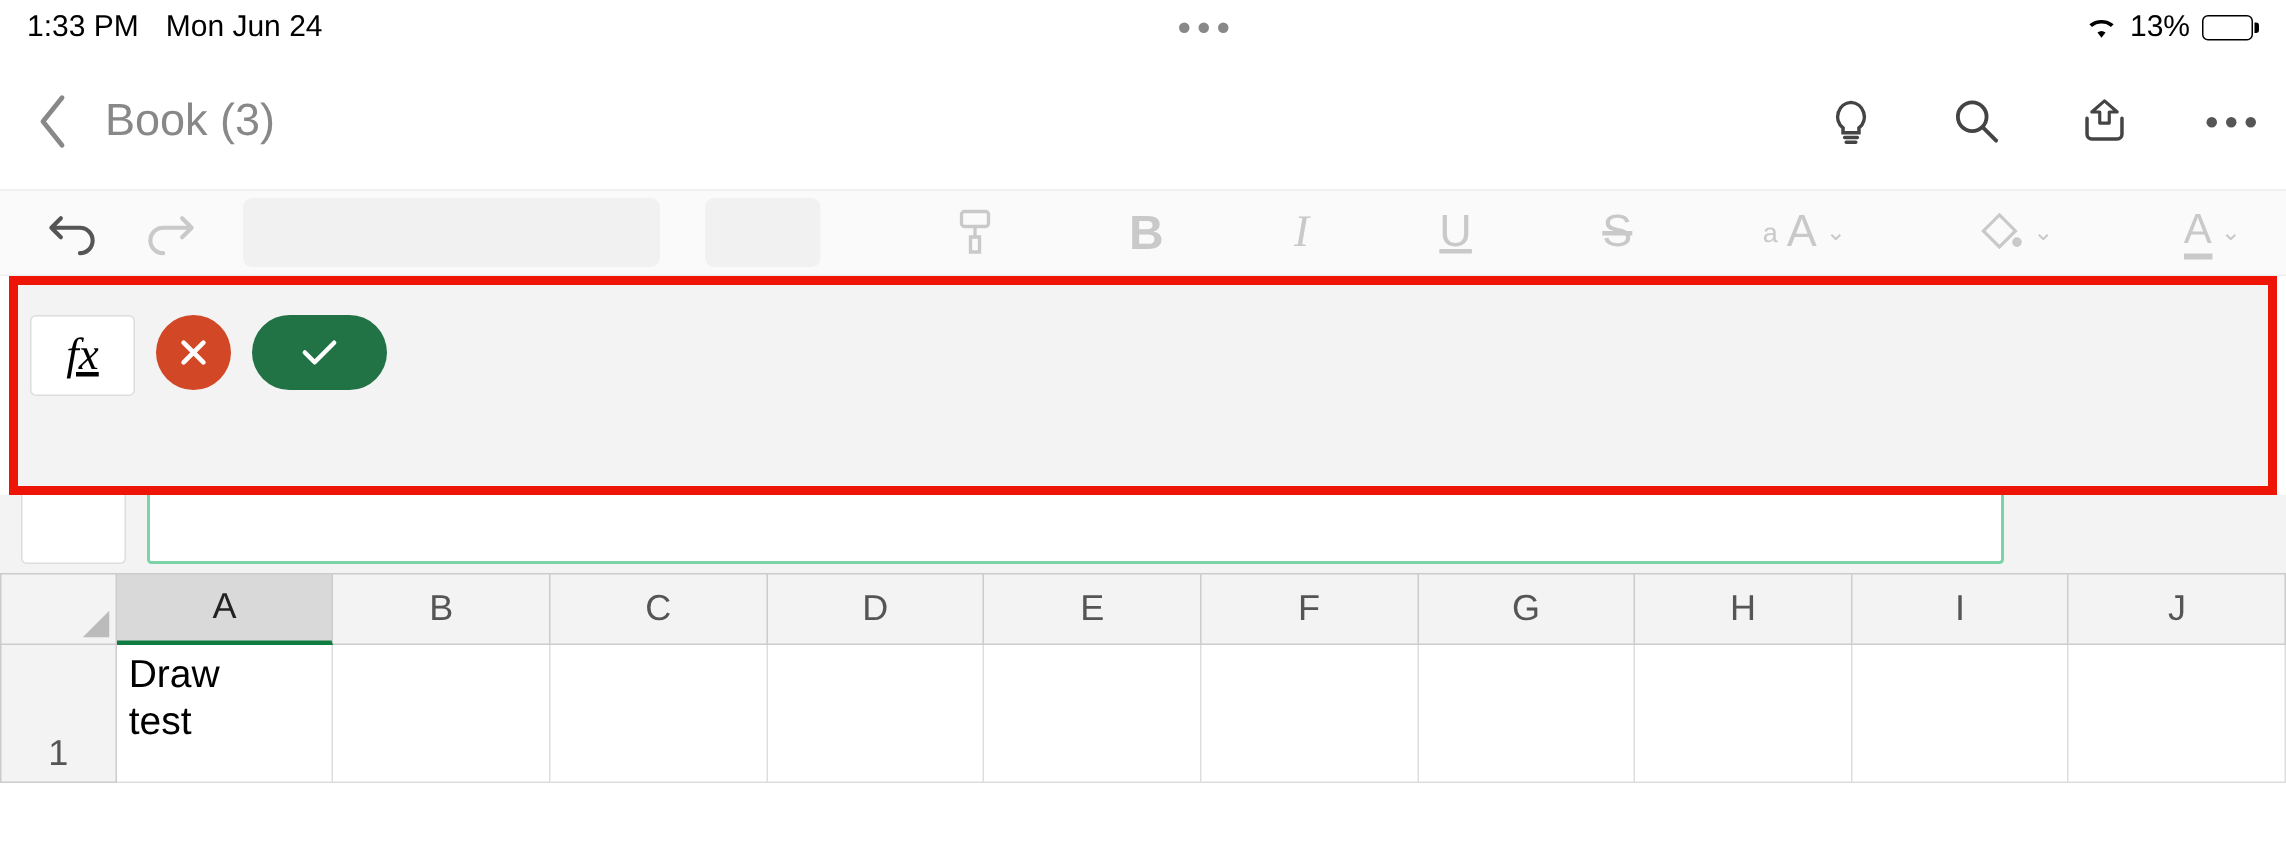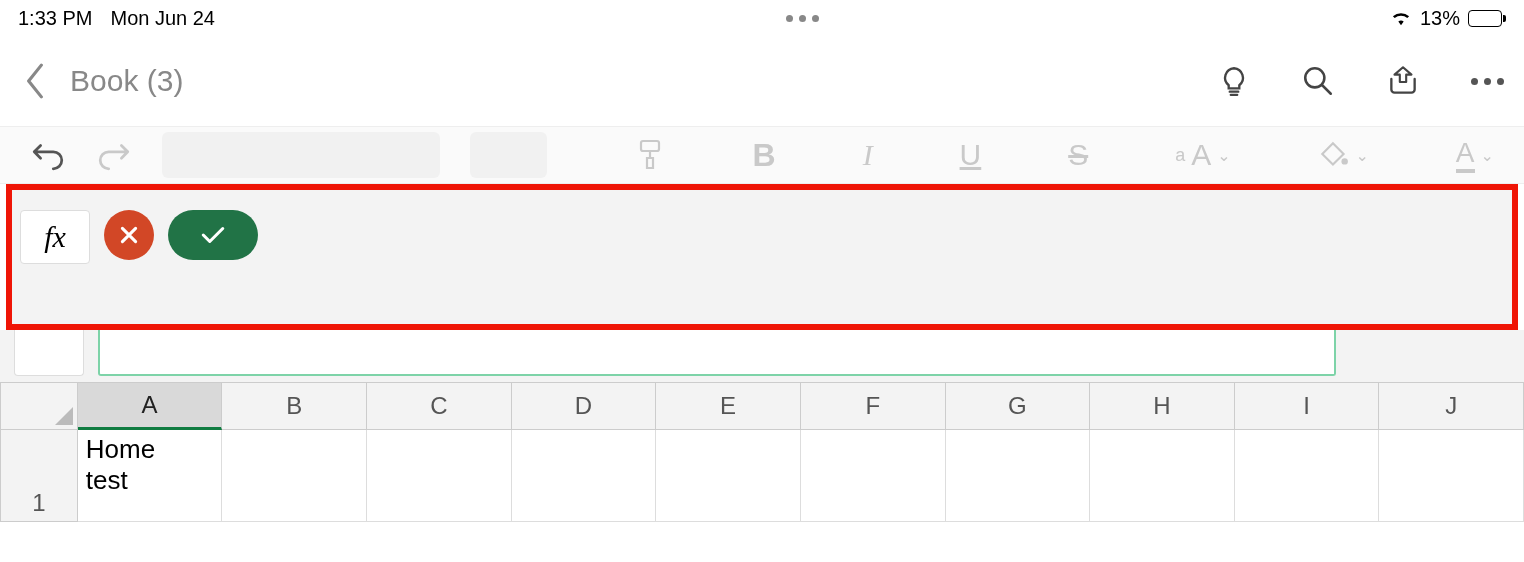--- a/index.html
+++ b/index.html
@@ -34,21 +34,21 @@
   
   .toolbar { display:flex; align-items:center; height: 58px; padding: 0 30px; gap: 30px; background:#fafafa; border-top:1px solid #eee; border-bottom:1px solid #eee; }
   .tb-icon { color:#c9c9c9; display:flex; align-items:center; gap:6px; }
   .tb-icon.enabled { color:#555; }
   .tb-box { width: 310px; height: 46px; background:#f1f1f1; border-radius:6px; }
   .tb-box.small { width: 85px; }
   .tb-gap { width: 30px; }
   .chev-small { font-size: 16px; color:#c9c9c9; }
 
   
-  .highlight-wrap { border: 6px solid #ef1506; margin: 0 6px; padding: 20px 8px 60px 8px; display:flex; align-items:flex-start; gap: 14px; background:#f3f3f3; }
+  .highlight-wrap { border: 6px solid #ef1506; margin: 0 6px; padding: 20px 8px 60px 8px; display:flex; align-items:flex-start; gap: 14px; background:#f3f3f3;text-decoration:underline; }
   .fx-label { width: 70px; height: 54px; background:#fff; border:1px solid #ddd; border-radius:4px; display:flex; align-items:center; justify-content:center; font-family: "Times New Roman", serif; font-style: italic; font-size: 30px; }
   .formula-box { flex:1; background:#fff; border:2px solid #7dd3a8; border-radius:3px; height: 56px; display:flex; align-items:center; padding: 0 16px; font-size: 28px; position:relative; }
   .formula-box .expand { position:absolute; right:14px; top: 14px; color:#555; }
   .circ-btn { width:50px; height:50px; border-radius:50%; display:flex; align-items:center; justify-content:center; }
   .circ-red { background:#d24726; color:#fff; }
   .pill-btn { width: 90px; height:50px; border-radius:28px; background:#217346; display:flex; align-items:center; justify-content:center; color:#fff; }
 
   
   .formula-ext-row { display:flex; padding: 0 14px 6px 14px; align-items:stretch; gap:14px; background:#f3f3f3; }
   .fx-ext-left { width:70px; background:#fff; border:1px solid #ddd; border-top:none; border-radius:0 0 4px 4px; height:46px; }
@@ -210,21 +210,21 @@
     <div class="col-h">D</div>
     <div class="col-h">E</div>
     <div class="col-h">F</div>
     <div class="col-h">G</div>
     <div class="col-h">H</div>
     <div class="col-h">I</div>
     <div class="col-h">J</div>
   </div>
   <div class="grid-row row-1">
     <div class="row-h">1</div>
-    <div class="cell" style="white-space:pre-line;">Home
+    <div class="cell" style="white-space:pre-line;">Draw
 test</div>
     <div class="cell"></div>
     <div class="cell"></div>
     <div class="cell"></div>
     <div class="cell"></div>
     <div class="cell"></div>
     <div class="cell"></div>
     <div class="cell"></div>
     <div class="cell"></div>
     <div class="cell"></div>

